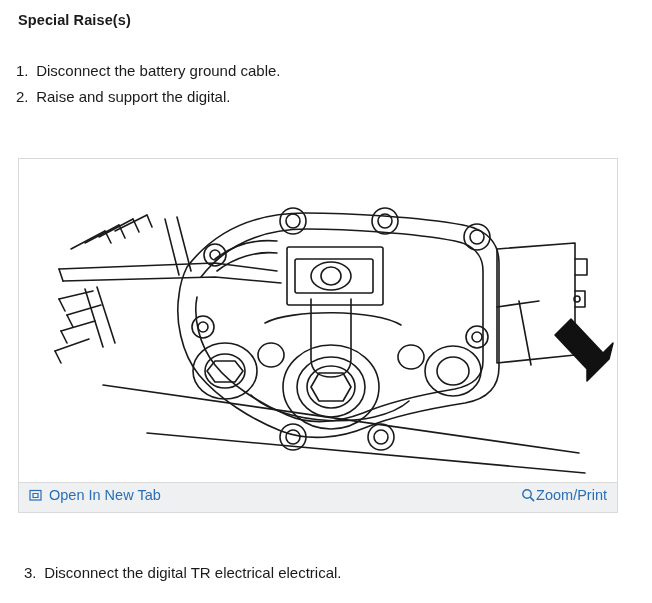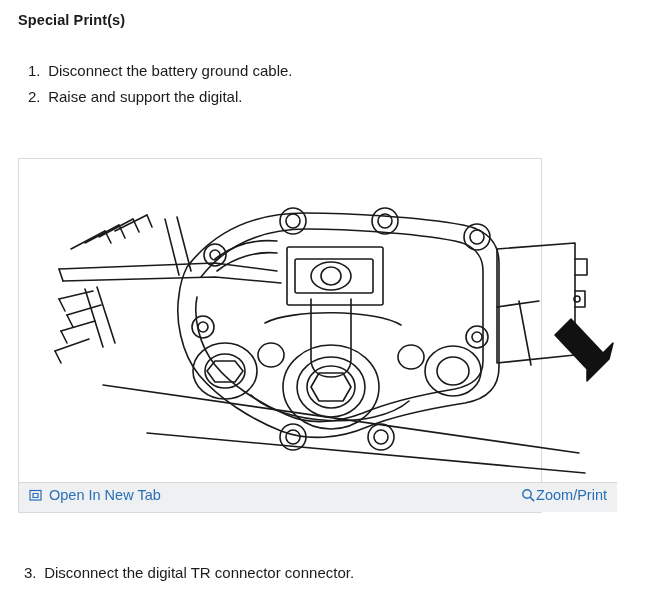--- a/index.html
+++ b/index.html
@@ -26,39 +26,39 @@
     position: absolute;
     left: 18px;
     top: 12px;
     font-size: 14.5px;
     font-weight: bold;
     color: #1b1b1b;
     letter-spacing: 0.1px;
   }
   .steps-top {
     position: absolute;
-    left: 28px;
+    left: 16px;
     top: 58px;
     width: 600px;
   }
   .step {
     font-size: 15px;
     color: #1b1b1b;
     line-height: 26px;
     white-space: nowrap;
   }
   .step .num {
     display: inline-block;
     min-width: 16px;
   }
   .figure-box {
     position: absolute;
     left: 18px;
     top: 158px;
-    width: 524px;
+    width: 600px;
     height: 355px;
     border: 1px solid #d9d9d9;
     background: #ffffff;
     box-sizing: border-box;
     padding-left: 8px;
   }
   .figure-image {
     position: absolute;
     left: 0;
     top: 0;
@@ -111,21 +111,21 @@
     left: 24px;
     top: 560px;
     width: 600px;
   }
 </style>
 </head>
 <body>
 
 <div class="page">
 
-  <div class="section-title">Special Print(s)</div>
+  <div class="section-title">Special Raise(s)</div>
 
   <div class="steps-top">
     <div class="step">
       <span class="num">1.</span>
       <span>Disconnect the battery ground cable.</span>
     </div>
     <div class="step">
       <span class="num">2.</span>
       <span>Raise and support the digital.</span>
     </div>
@@ -272,17 +272,17 @@
         </span>
         <span class="bar-link">Zoom/Print</span>
       </div>
     </div>
 
   </div>
 
   <div class="steps-bottom">
     <div class="step">
       <span class="num">3.</span>
-      <span>Disconnect the digital TR connector connector.</span>
+      <span>Disconnect the digital TR electrical electrical.</span>
     </div>
   </div>
 
 </div>
 
 </body></html>

